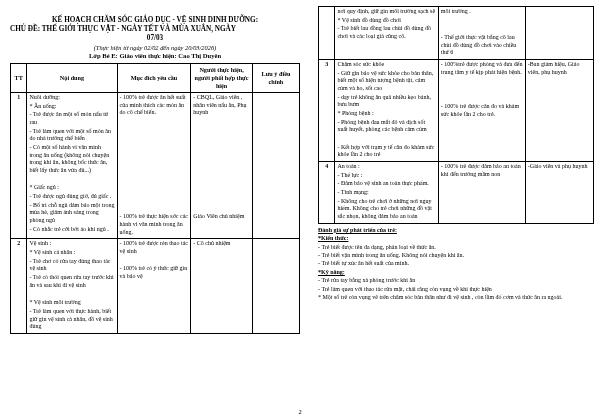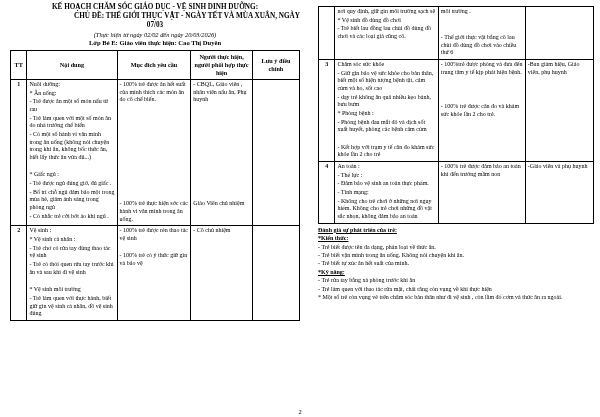--- a/index.html
+++ b/index.html
@@ -10,37 +10,37 @@
     font-family: "Liberation Serif", serif;
   }
   .page {
     position: relative;
     width: 600px; height: 417px;
     background: #fff;
     overflow: hidden;
   }
   .col-left {
     position: absolute;
-    left: 10px; top: 3px;
+    left: 10px; top: 16px;
     width: 290px;
   }
   .col-right {
     position: absolute;
     left: 318px; top: 6px;
     width: 276px;
   }
   .title {
     text-align: center;
     font-weight: bold;
     font-size: 7.2px;
     line-height: 1.25;
     margin: 0 0 1px 0;
   }
   .title .l1 { display: block; }
-  .title .l2 { display: block; text-align: right; }
+  .title .l2 { display: block; text-align: left; }
   .subtitle {
     text-align: center;
     font-size: 6.4px;
     font-style: italic;
     line-height: 1.3;
     margin: 0;
   }
   .classline {
     text-align: center;
     font-size: 6.6px;

